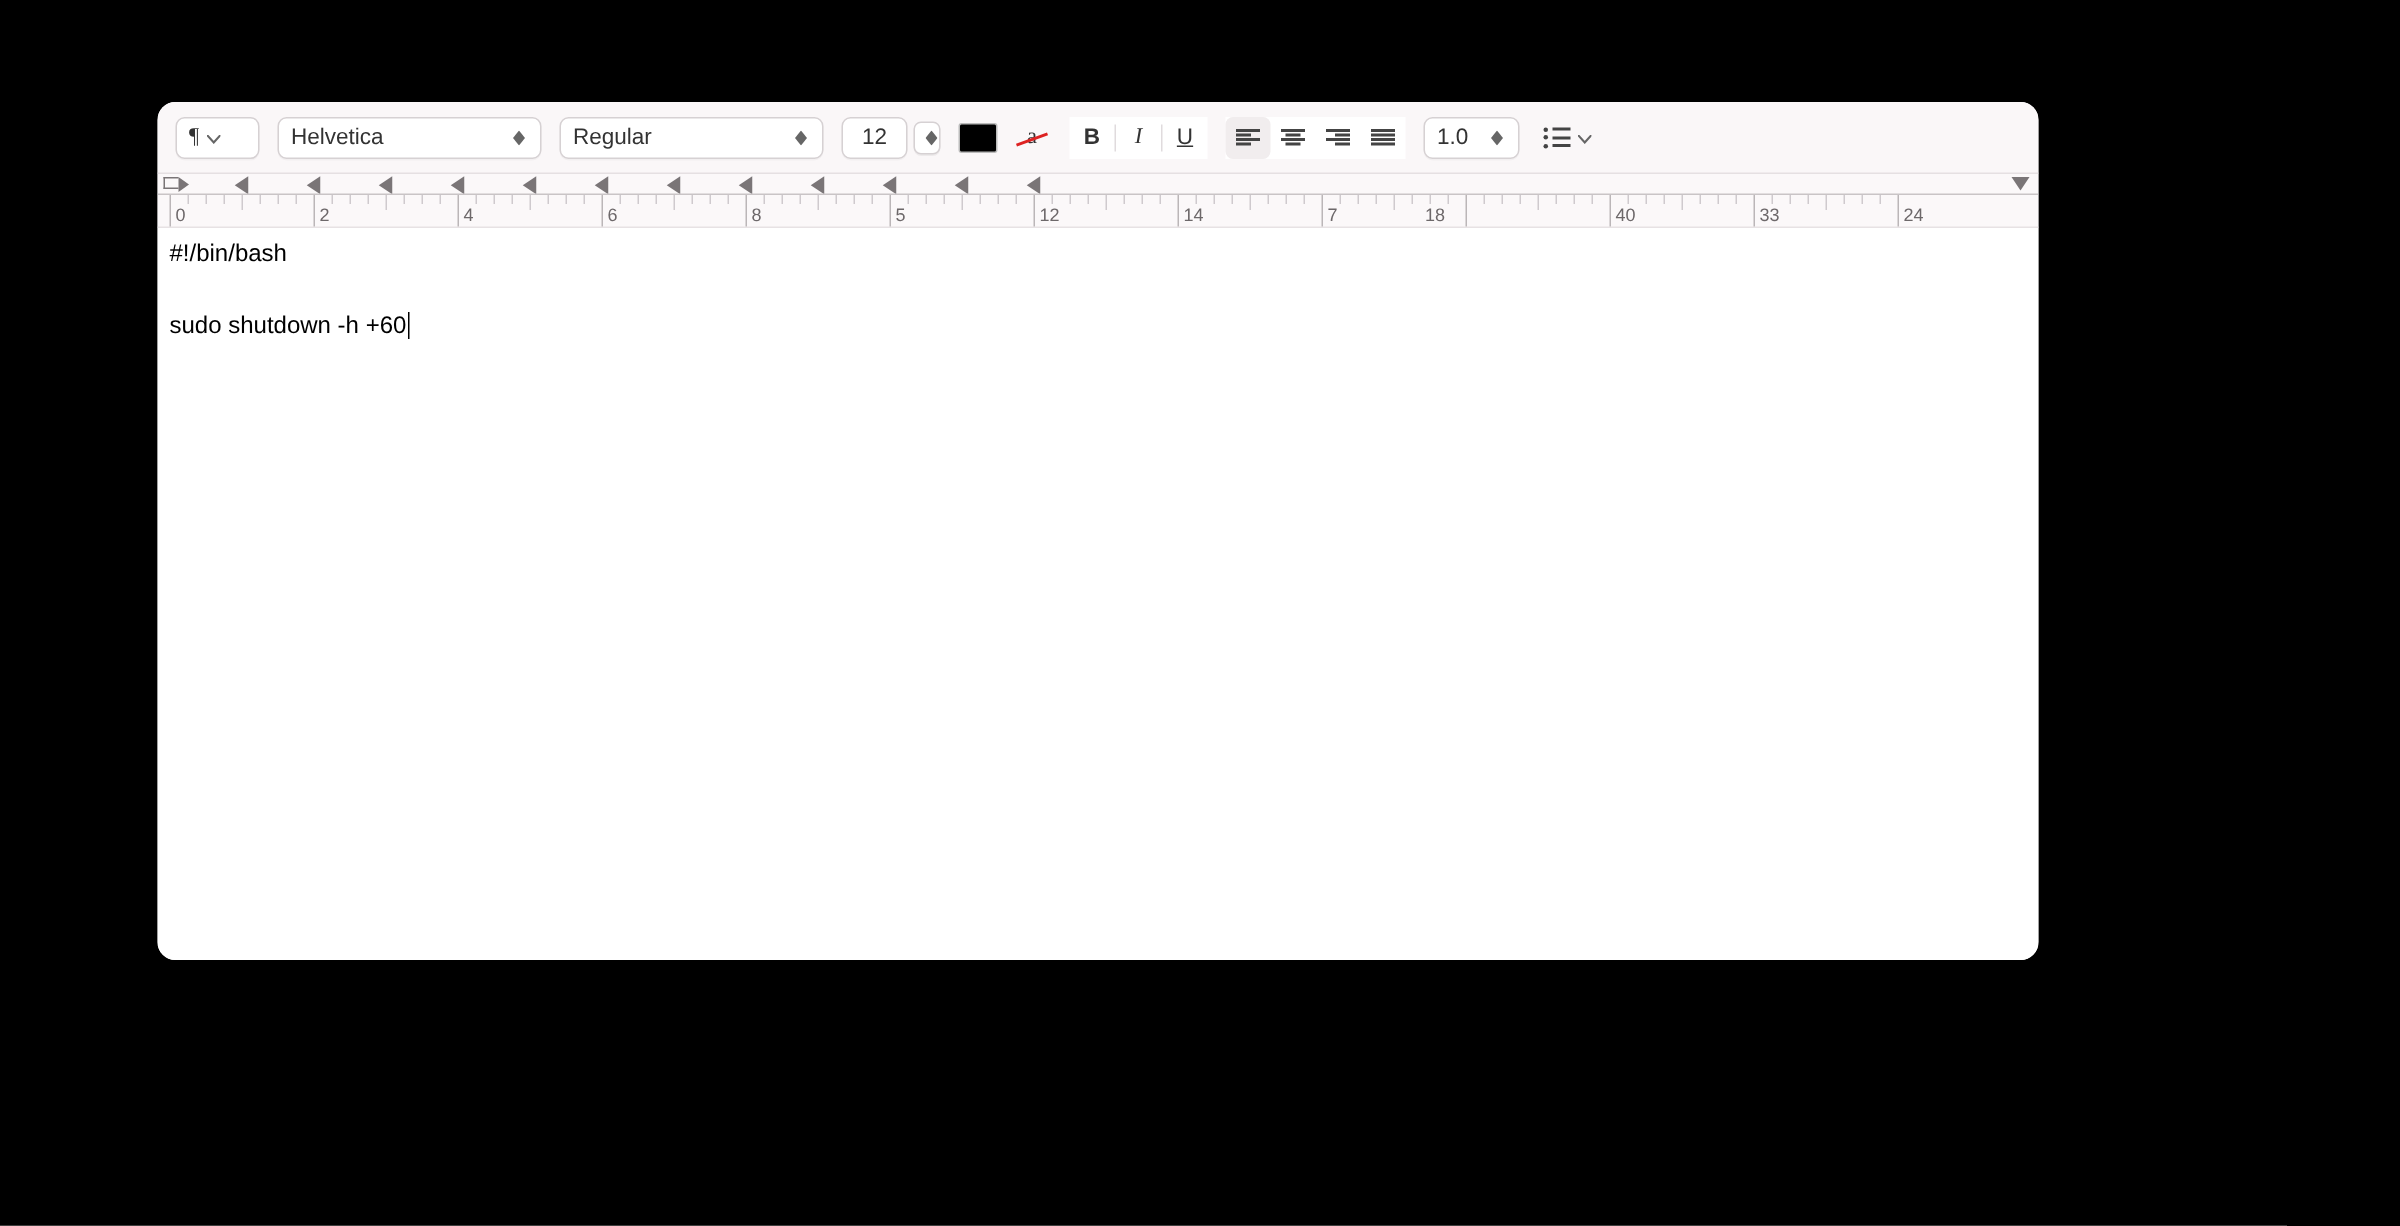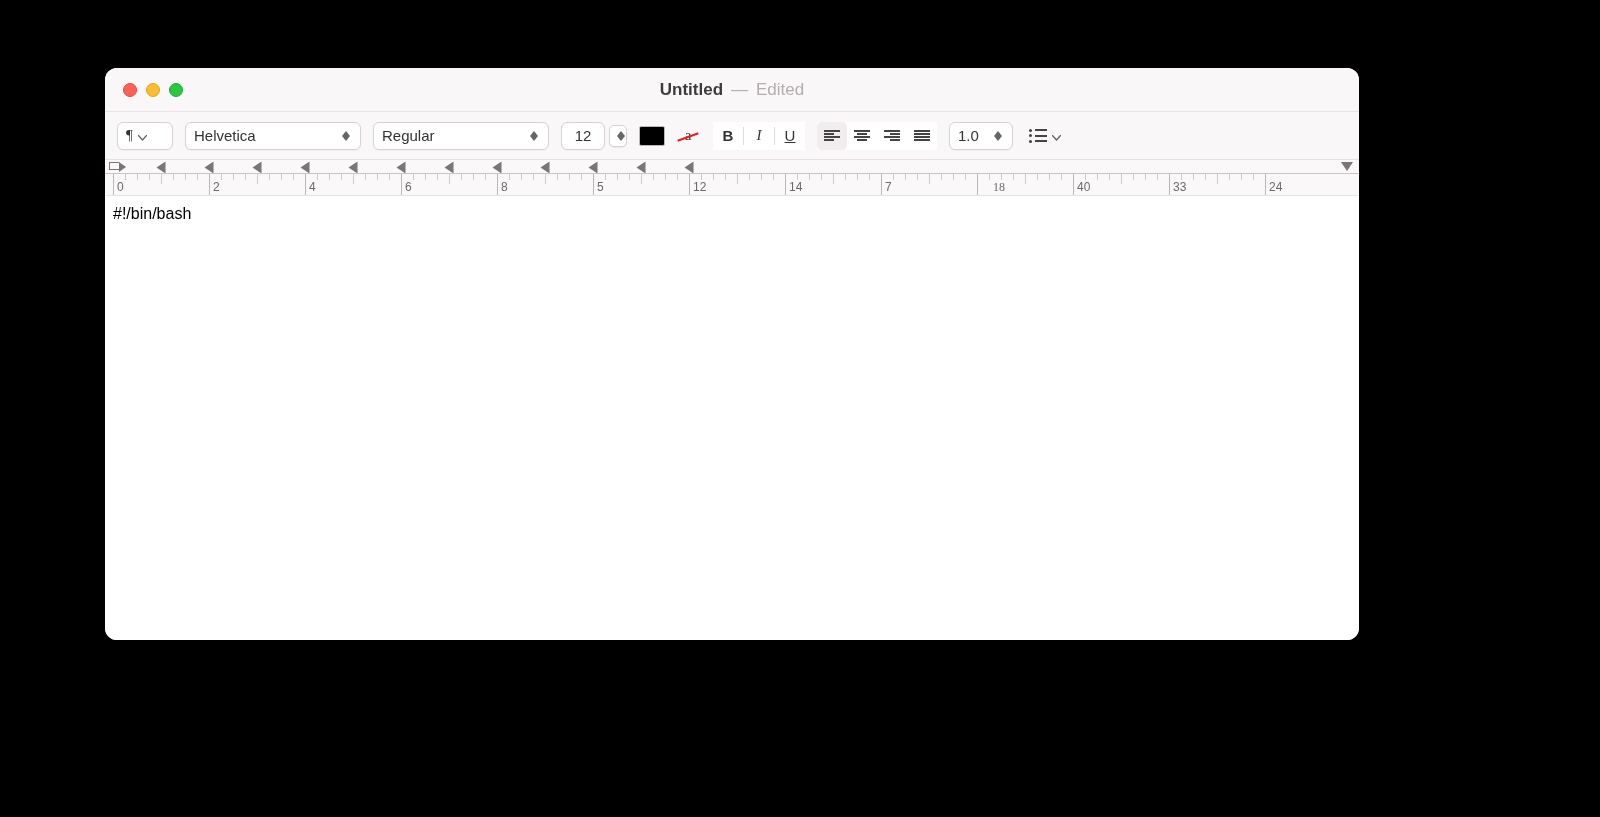--- a/index.html
+++ b/index.html
@@ -161,32 +161,20 @@
     display:inline-block; width:1px; height:18px; background:#000; vertical-align:text-bottom; margin-left:1px;
     animation: blink 1s step-start infinite;
   }
   @keyframes blink { 50% { opacity:0; } }
 </style>
 </head>
 <body>
 
 <div class="window">
 
-  <div class="titlebar">
-    <div class="traffic">
-      <div class="dot red"></div>
-      <div class="dot yellow"></div>
-      <div class="dot green"></div>
-    </div>
-    <div class="title-wrap">
-      <span class="title-main">Untitled</span>
-      <span class="title-dash">—</span>
-      <span class="title-sub">Edited</span>
-    </div>
-  </div>
 
   <div class="toolbar">
 
     <div class="ctrl" style="width:56px;">
       <span style="font-family:serif;">¶</span>
       <span class="chev">
         <svg width="9" height="6" viewBox="0 0 9 6">
             <path d="M0 0 L4.5 5 L9 0" fill="none" stroke="#666" stroke-width="1.4"></path>
           </svg>
       </span>
@@ -357,21 +345,21 @@
         <div class="lbl" style="left: 396px;">8</div>
         <div class="major" style="left: 488px;"></div>
         <div class="lbl" style="left: 492px;">5</div>
         <div class="major" style="left: 584px;"></div>
         <div class="lbl" style="left: 588px;">12</div>
         <div class="major" style="left: 680px;"></div>
         <div class="lbl" style="left: 684px;">14</div>
         <div class="major" style="left: 776px;"></div>
         <div class="lbl" style="left: 780px;">7</div>
         <div class="major" style="left: 872px;"></div>
-        <div class="lbl" style="left: 888px; font-family: Liberation Serif, serif;">18</div>
+        <div class="lbl" style="left: 845px;">18</div>
         <div class="major" style="left: 968px;"></div>
         <div class="lbl" style="left: 972px;">40</div>
         <div class="major" style="left: 1064px;"></div>
         <div class="lbl" style="left: 1068px;">33</div>
         <div class="major" style="left: 1160px;"></div>
         <div class="lbl" style="left: 1164px;">24</div>
         <div class="minor" style="left: 20px;"></div>
         <div class="minor" style="left: 32px;"></div>
         <div class="minor" style="left: 44px;"></div>
         <div class="minor" style="left: 56px; height: 10px;"></div>
@@ -451,15 +439,15 @@
         <div class="minor" style="left: 1076px;"></div>
         <div class="minor" style="left: 1088px;"></div>
         <div class="minor" style="left: 1100px;"></div>
         <div class="minor" style="left: 1112px; height: 10px;"></div>
         <div class="minor" style="left: 1124px;"></div>
         <div class="minor" style="left: 1136px;"></div>
         <div class="minor" style="left: 1148px;"></div>
       </div>
   </div>
 
-  <div class="editor" id="editor"><div>#!/bin/bash</div><div>&nbsp;</div></div>
+  <div class="editor" id="editor"><div>#!/bin/bash</div><div>&nbsp;</div><div><span>sudo shutdown -h +60</span><span class="cursor"></span></div></div>
 
 </div>
 
 </body></html>

